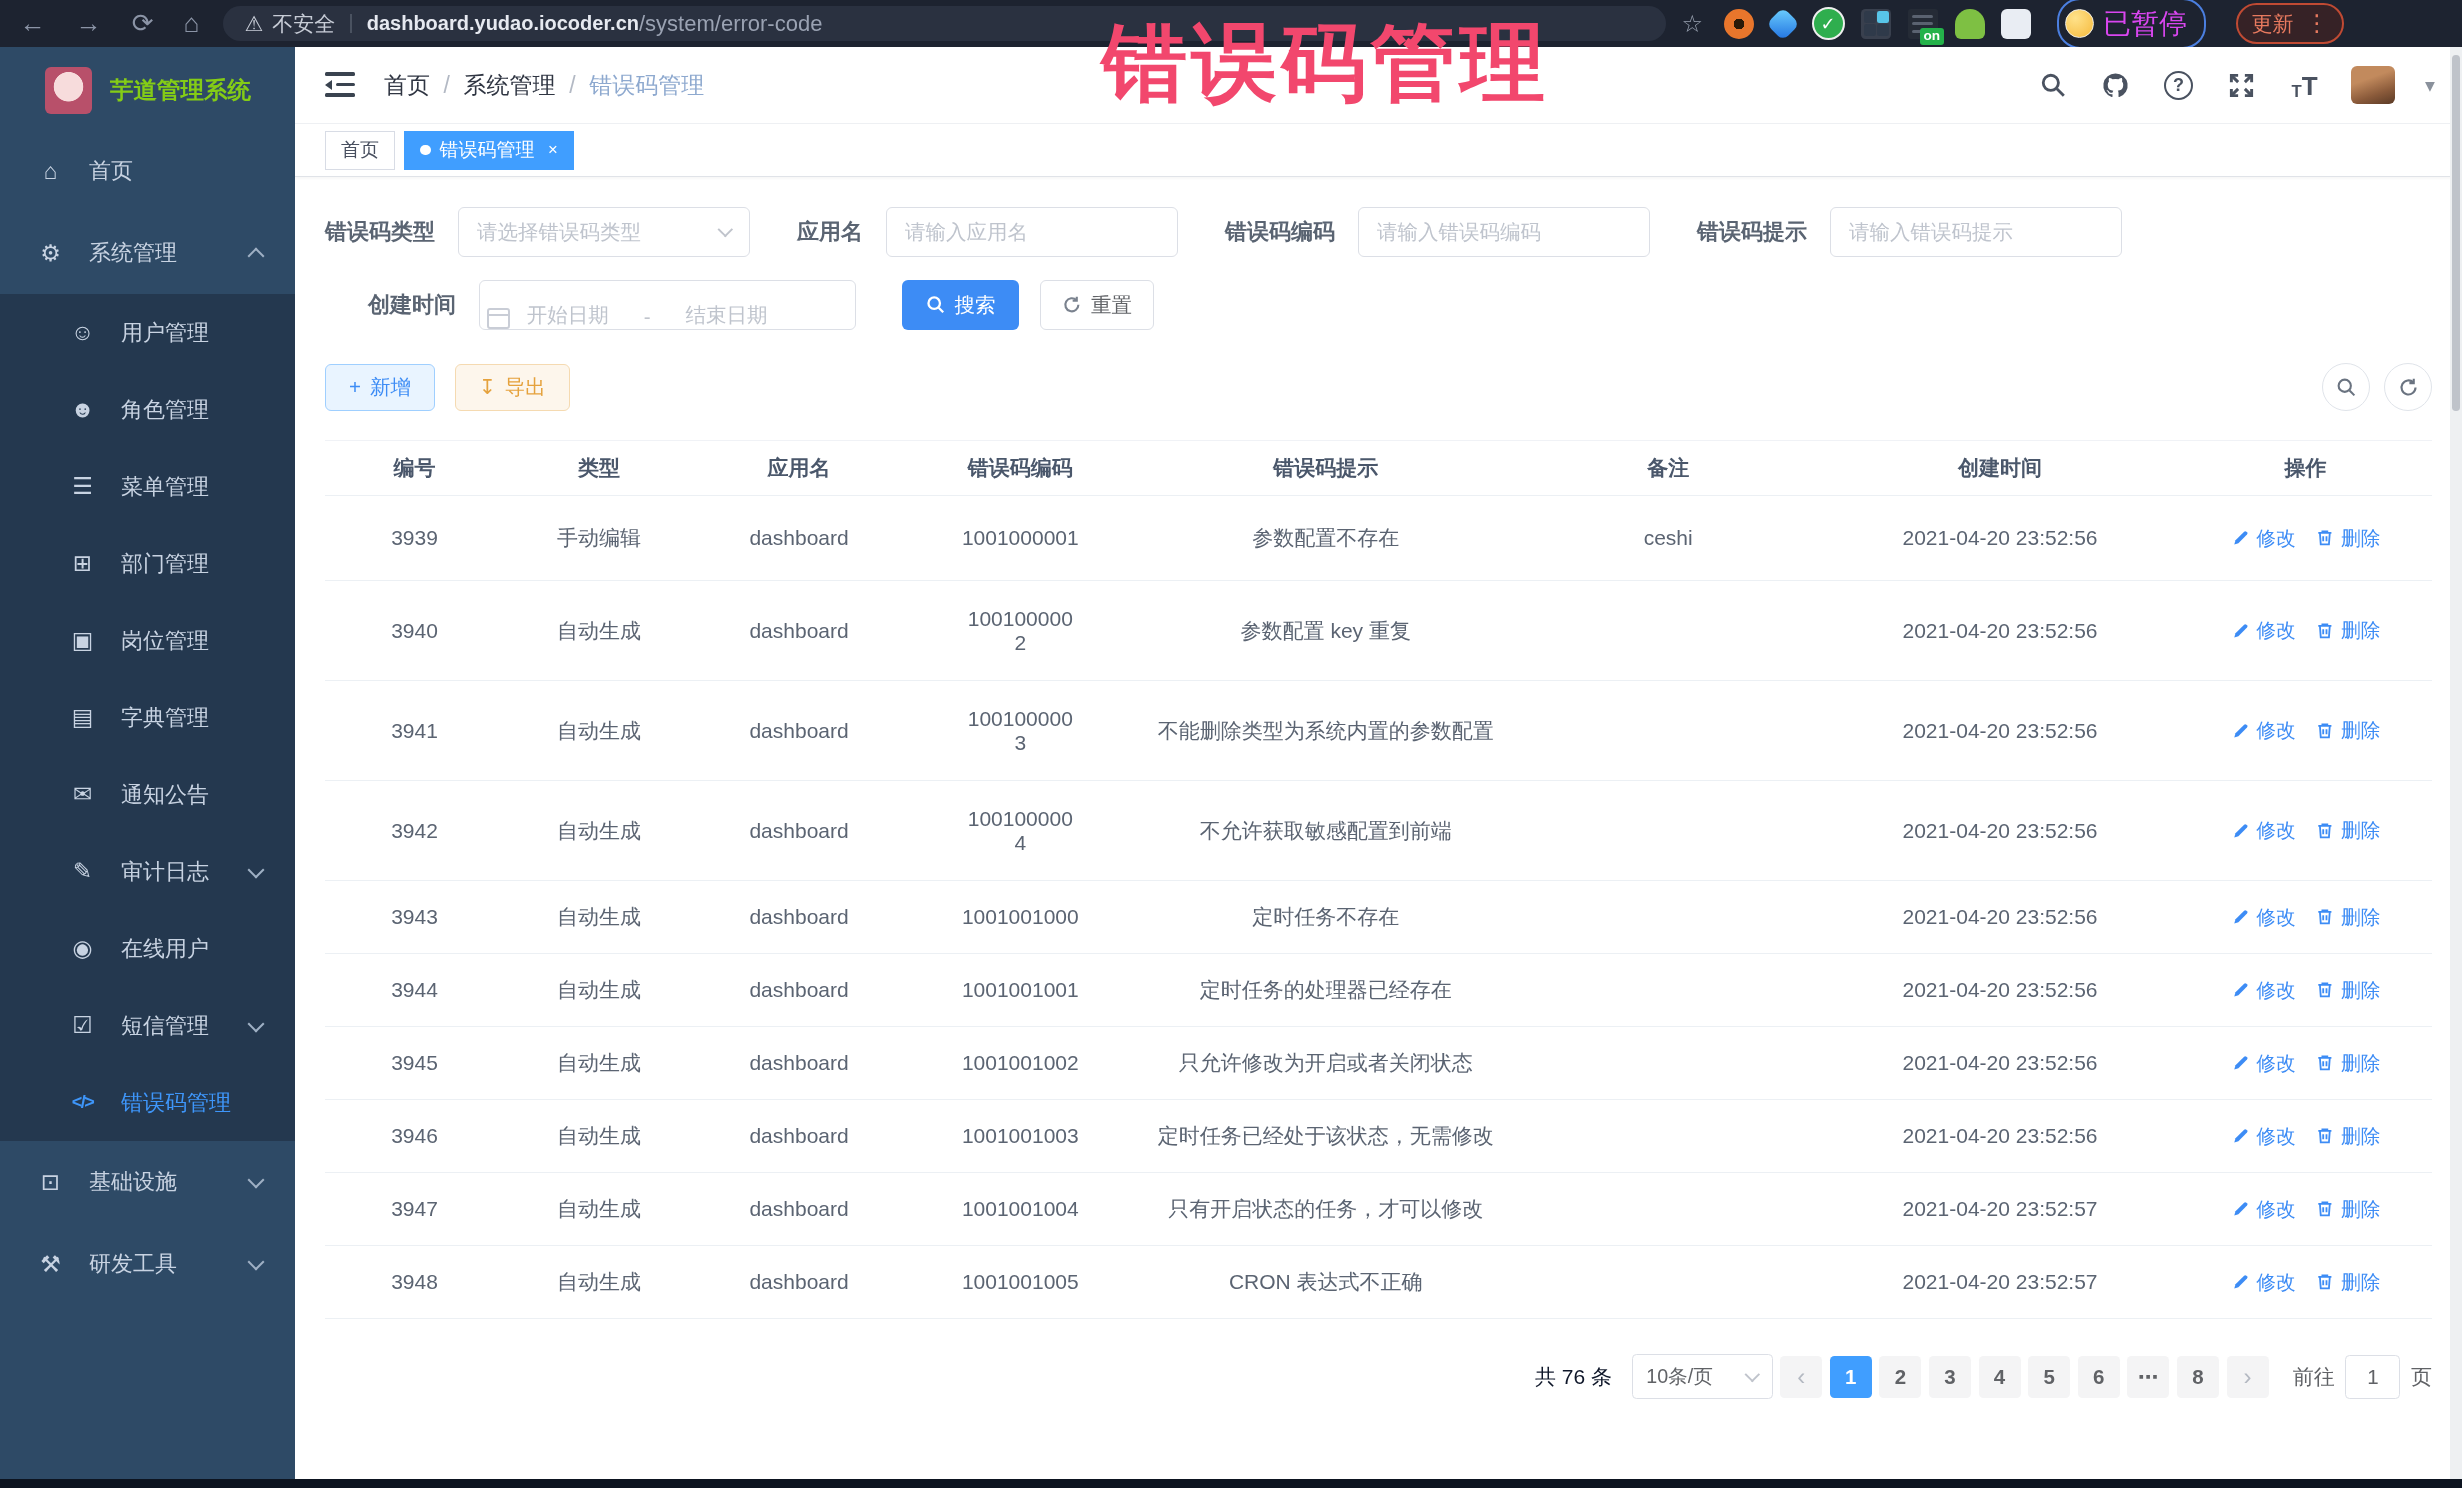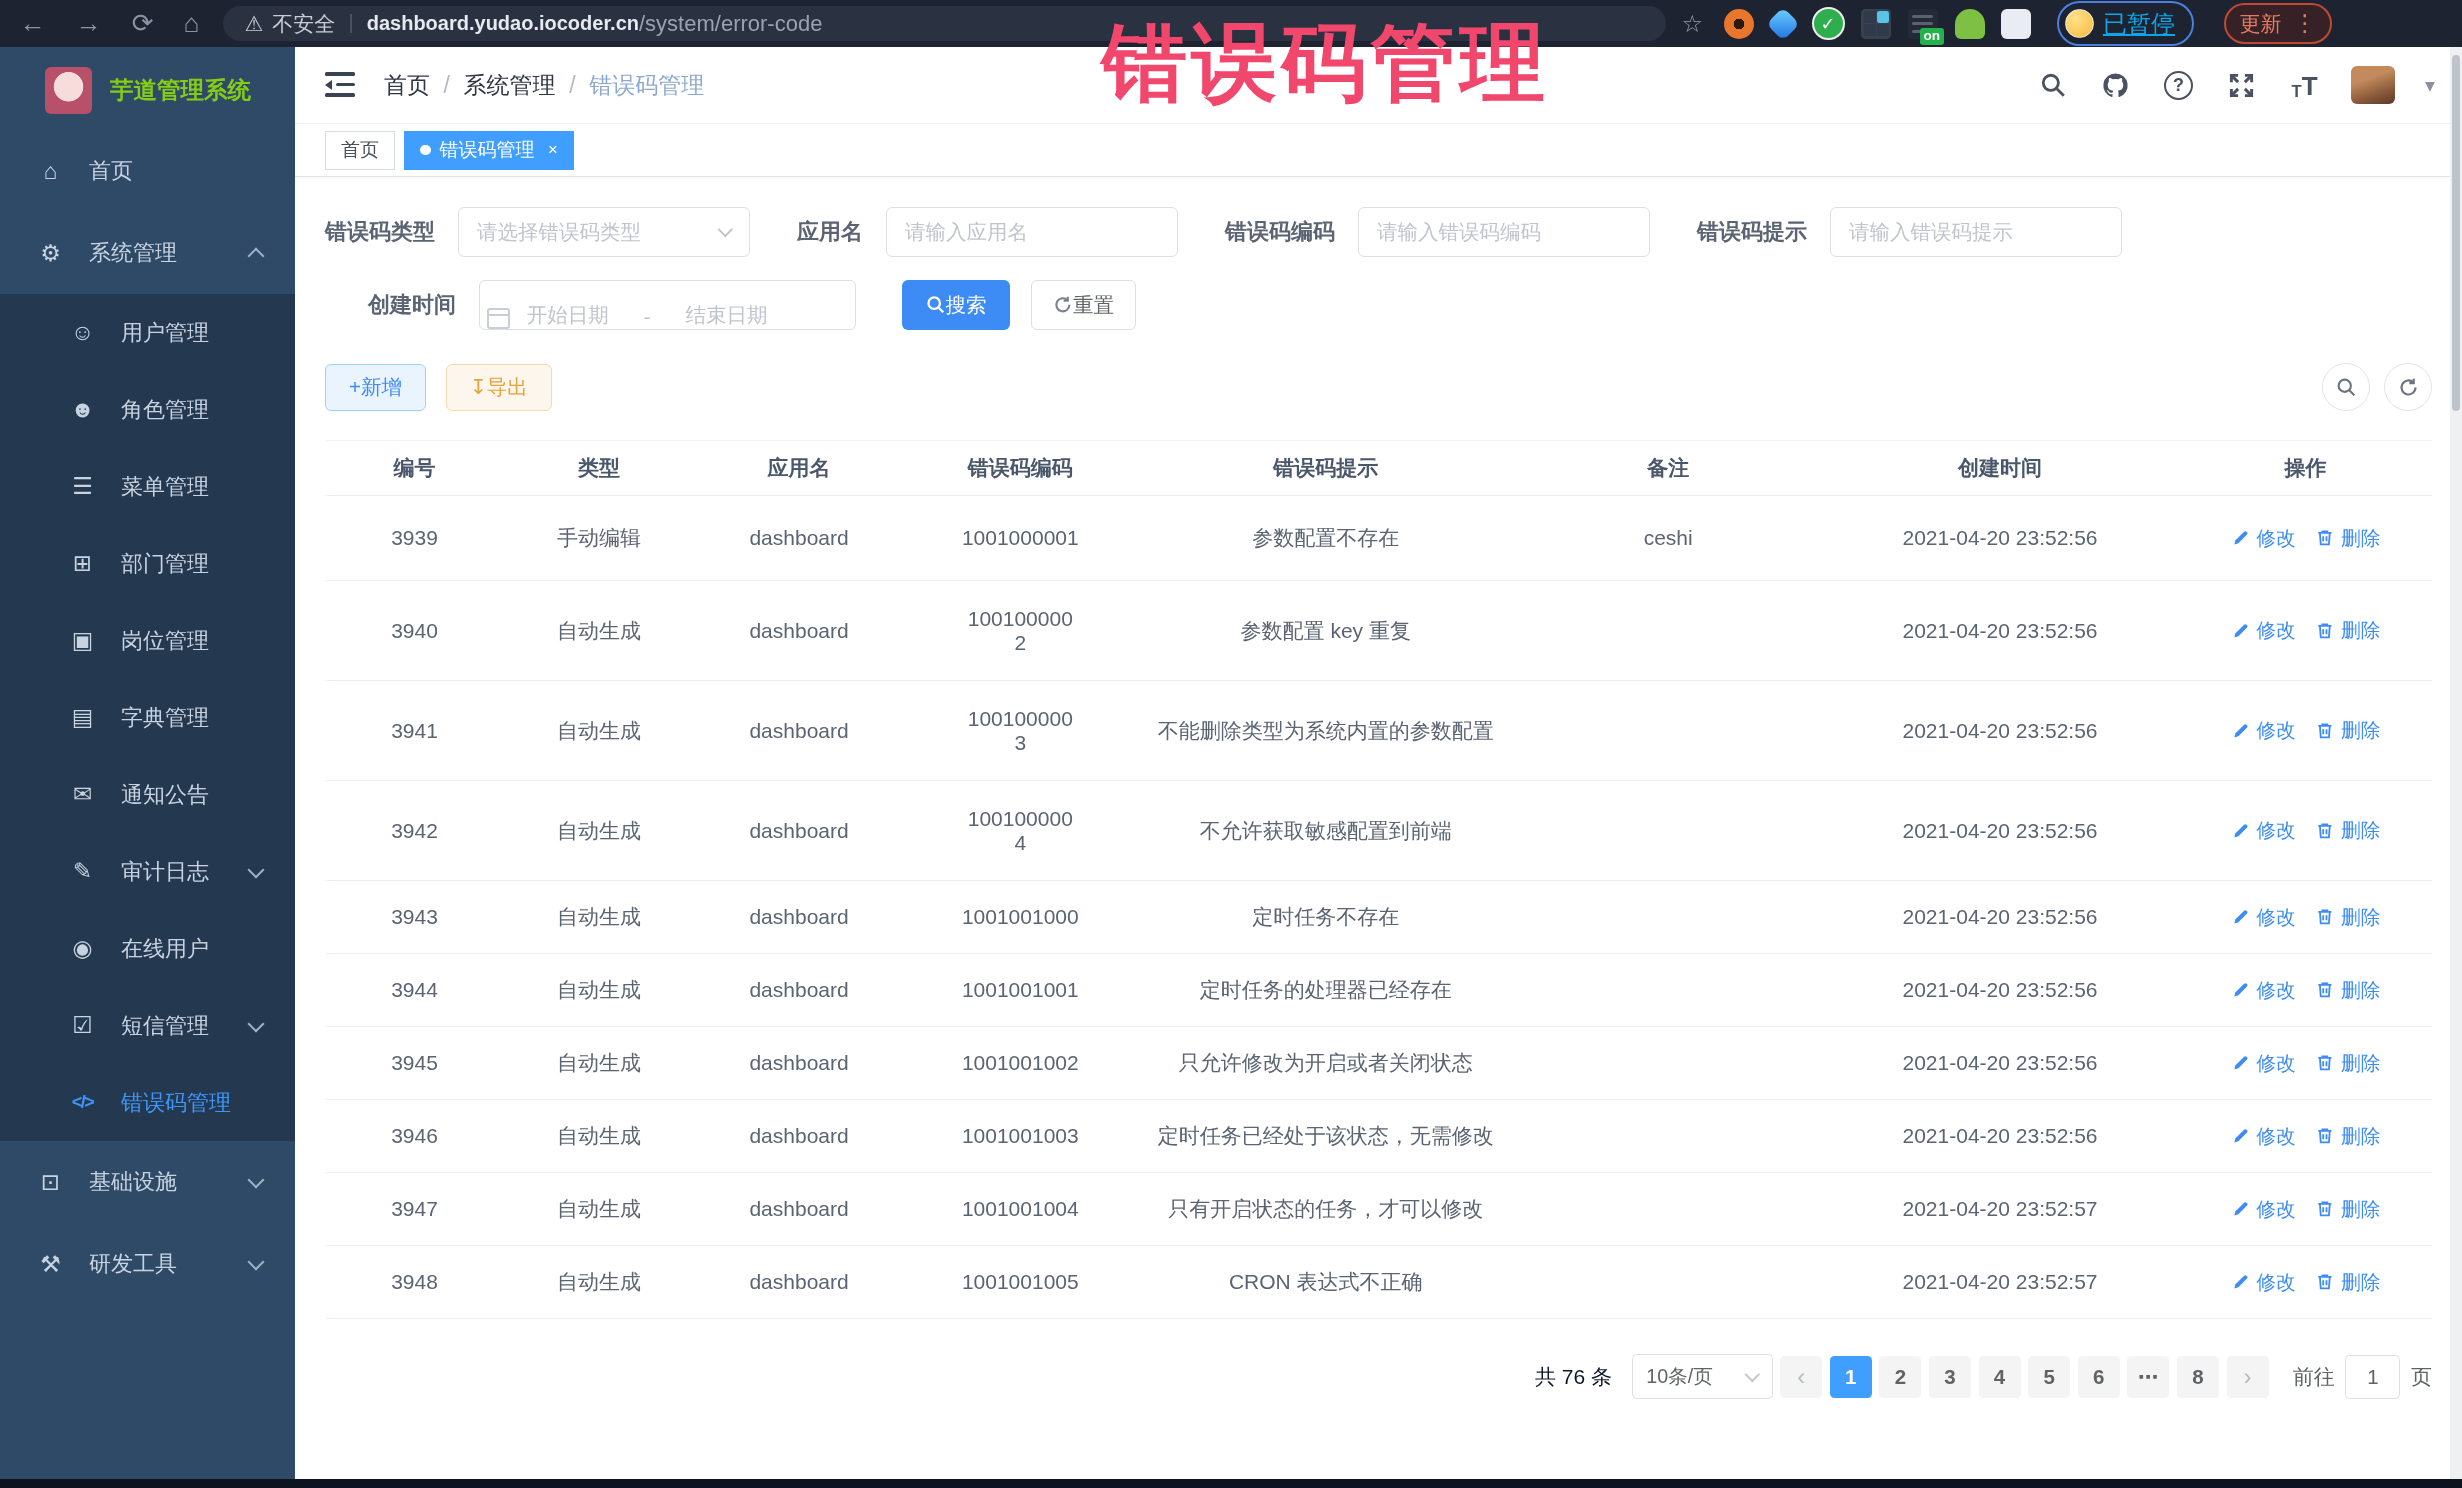--- a/index.html
+++ b/index.html
@@ -31,21 +31,21 @@
   .ext-grid i:nth-child(3){ left:2.3px; bottom:2.3px; background:#2f3a4a;}
   .ext-grid i:nth-child(4){ right:2.3px; bottom:2.3px; background:#2f3a4a;}
   .ext-list { border-radius:3px; background:#252b36; }
   .ext-list i { position:absolute; left:4.5px; right:4.5px; height:3px; background:#5a6270; border-radius:1.5px; }
   .ext-list i:nth-child(1){ top:6px; } .ext-list i:nth-child(2){ top:13.6px; } .ext-list i:nth-child(3){ top:21px; }
   .on-badge { position:absolute; right:-6px; bottom:-6px; background:#24b24a; color:#fff; font-size:13.6px; font-weight:bold; padding:1.5px 3.8px; border-radius:3px; line-height:1; }
   .ext-key { background:#7ec043; border-radius:50% 50% 6px 6px; }
   .ext-puzzle { background:#e9edf3; border-radius:6px; }
   .paused-chip { margin-left:15px; display:flex; align-items:center; gap:9px; border:2.3px solid #4b7fe0; border-radius:23px; padding:4.5px 16.7px 4.5px 6px; }
   .emoji-face { width:29px; height:29px; border-radius:50%; background:radial-gradient(circle at 35% 30%, #ffe28a, #f5b93c); border:1.5px solid #f2efe6; }
-  .paused-chip span.txt { color:#0ea5e9; font-size:24px;text-decoration:underline; }
+  .paused-chip span.txt { color:#d946ef; font-size:28px; }
   .update-chip { margin-left:19.7px; display:flex; align-items:center; gap:12px; border:2.3px solid #c04a33; background:#362226; border-radius:23px; padding:4.5px 13.6px; }
   .update-chip .txt { color:#e87a5f; font-size:21px; }
   .update-chip .kebab { color:#e87a5f; font-size:23px; letter-spacing:0; }
 
   
   .app { display:flex; height:1432px; }
   .sidebar { width:295px; background:#2e4a66; flex:0 0 295px; color:#c8d3e2; }
   .logo-row { display:flex; align-items:center; gap:18px; padding:19.7px 0 16.7px 45px; }
   .logo-img { width:47px; height:47px; border-radius:6px; background:
      radial-gradient(circle at 50% 42%, #f7dcdc 0 40%, #b8506a 42% 100%); }
@@ -97,21 +97,21 @@
   .filter-row + .filter-row { margin-top:23px; }
   .f-item { display:flex; align-items:center; margin-right:47px; }
   .f-label { font-size:22px; font-weight:bold; color:#5a6472; margin-right:23px; white-space:nowrap; }
   .f-input { width:292px; height:50px; border:1.5px solid #dcdfe6; border-radius:6px; background:#fff; display:flex; align-items:center; padding:0 18px; color:#bfc4cd; font-size:20.5px; }
   .f-input .ph { color:#bfc4cd; }
   .sel-arrow { margin-left:auto; width:10.6px; height:10.6px; border-right:2.3px solid #c0c4cc; border-bottom:2.3px solid #c0c4cc; transform:rotate(45deg); margin-top:-4.5px; }
   .date-box { width:377px; height:50px; border:1.5px solid #dcdfe6; border-radius:6px; display:flex; align-items:flex-end; padding:0 7px; color:#bfc4cd; font-size:20.5px; }
   .cal-ico { width:23px; height:21px; border:2.3px solid #c9cdd6; border-radius:3px; margin-right:16.7px; position:relative; }
   .cal-ico:before { content:""; position:absolute; left:0; right:0; top:3.8px; height:2.3px; background:#c9cdd6; }
   .date-box .dsep { margin:0 35px; color:#c0c4cc; }
-  .btn { height:50px; border-radius:6px; display:inline-flex; align-items:center; justify-content:center; font-size:20.5px; cursor:pointer; border:1.5px solid transparent; }
+  .btn { height:50px; border-radius:6px; display:inline-flex; align-items:center; justify-content:center; gap:9px; font-size:20.5px; cursor:pointer; border:1.5px solid transparent; }
   .btn-primary { background:#3d8cf5; color:#fff; padding:0 23px; margin-left:16.7px; }
   .btn-plainwhite { background:#fff; border-color:#dcdfe6; color:#606266; padding:0 21px; margin-left:21px; }
   .toolbar { margin-top:33px; display:flex; align-items:center; }
   .btn-addplain { height:47px; background:#e9f4ff; border-color:#9fcfff; color:#3d8cf5; padding:0 23px; }
   .btn-warnplain { height:47px; background:#fdf6ec; border-color:#f5dab1; color:#e5a23d; padding:0 23px; margin-left:19.7px; }
   .tool-right { margin-left:auto; display:flex; gap:13.6px; }
   .circle-btn { width:48px; height:48px; border-radius:50%; border:1.5px solid #e0e4ea; background:#fff; display:flex; align-items:center; justify-content:center; color:#6a7380; cursor:pointer; }
 
   
   table.grid { width:100%; border-collapse:collapse; margin-top:29px; }

